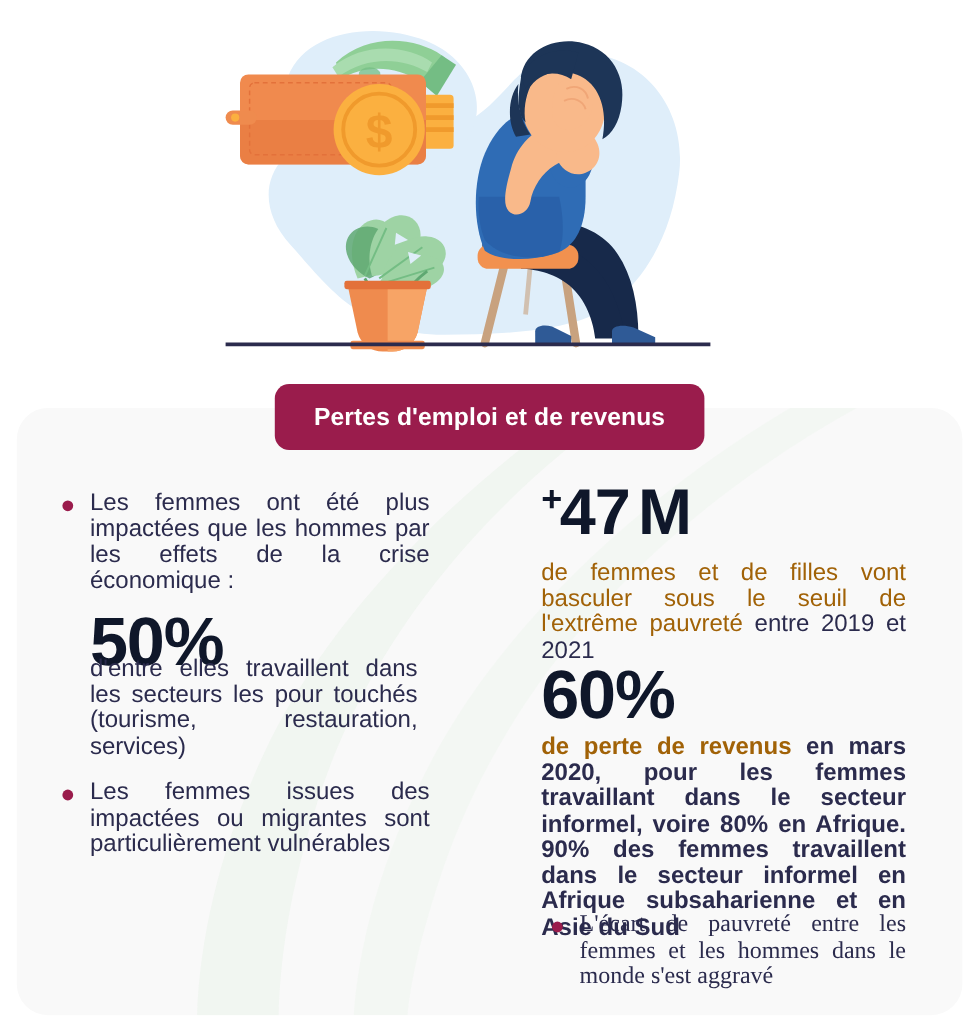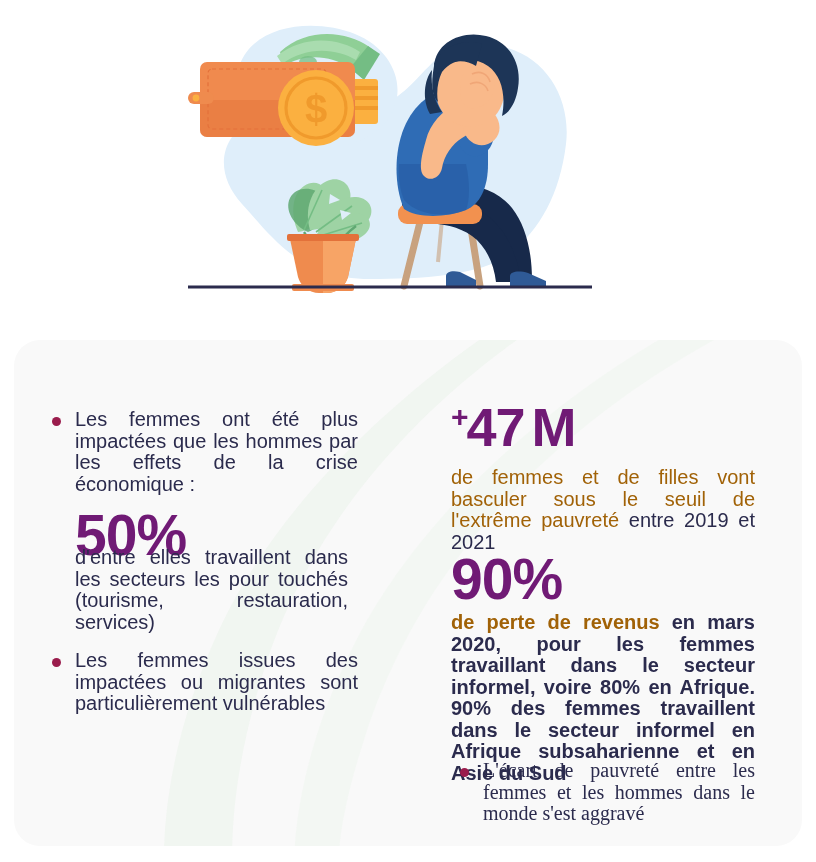--- a/index.html
+++ b/index.html
@@ -88,21 +88,21 @@
   .body-text {
     color:#2b2b4d;
     font-size:20px;
     line-height:21.5px;
     text-align:justify;
     text-justify:inter-word;
   }
 
   
   .bignum {
-    color:#701a75;
+    color:#0f172a;
     font-weight:bold;
     line-height:1;
     letter-spacing:-1px;
   }
   .bignum-50 { font-size:57px; }
   .bignum-60 { font-size:57px; }
   .bignum-47 { font-size:54px; }
   .bignum-47 .plus {
     font-size:30px;
     vertical-align:super;
@@ -223,20 +223,23 @@
 
   <div class="card">
     <div class="card-watermark">
       <svg viewBox="0 0 788 506" xmlns="http://www.w3.org/2000/svg" preserveAspectRatio="none">
         <path d="M600 -60 C430 30 300 170 250 330 C225 410 218 470 218 520 L150 520 C150 450 168 370 205 290 C265 160 400 30 560 -60 Z" fill="#eef4ee" opacity=".75"></path>
         <path d="M700 0 C520 100 400 240 350 400 C330 462 325 500 325 520 L280 520 C282 460 300 380 345 295 C405 180 530 60 680 -20 Z" fill="#f1f6f1" opacity=".7"></path>
       </svg>
     </div>
   </div>
 
+  <div class="title-banner">
+    <span class="title-text">Pertes d'emploi et de revenus</span>
+  </div>
 
   <div class="columns">
 
     <div class="col col-left">
 
       <div class="blk bullet-row" style="top:409px;">
         <span class="bullet-dot"></span>
         <p class="body-text">Les femmes ont été plus impactées que les hommes par les effets de la crise économique :</p>
       </div>
 
@@ -259,21 +262,21 @@
 
       <div class="blk" style="top:400px;">
         <div class="bignum bignum-47"><span class="plus">+</span><span>47</span><span class="mlab">M</span></div>
       </div>
 
       <div class="blk" style="top:467px;">
         <p class="body-text"><span class="pink">de femmes et de filles vont basculer sous le seuil de l'extrême pauvreté</span> <span class="navy">entre 2019 et 2021</span></p>
       </div>
 
       <div class="blk" style="top:551px;">
-        <div class="bignum bignum-60">90%</div>
+        <div class="bignum bignum-60">60%</div>
       </div>
 
       <div class="blk" style="top:612px;font-weight:bold;">
         <p class="body-text"><span class="pink">de perte de revenus</span> <span class="navy">en mars 2020, pour les femmes travaillant dans le secteur informel, voire 80% en Afrique. 90% des femmes travaillent dans le secteur informel en Afrique subsaharienne et en Asie du Sud</span></p>
       </div>
 
       <div class="blk bullet-row" style="top:760px; left:9px; width:295px;font-family:Liberation Serif, serif;">
         <span class="bullet-dot"></span>
         <p class="body-text">L'écart de pauvreté entre les femmes et les hommes dans le monde s'est aggravé</p>
       </div>

